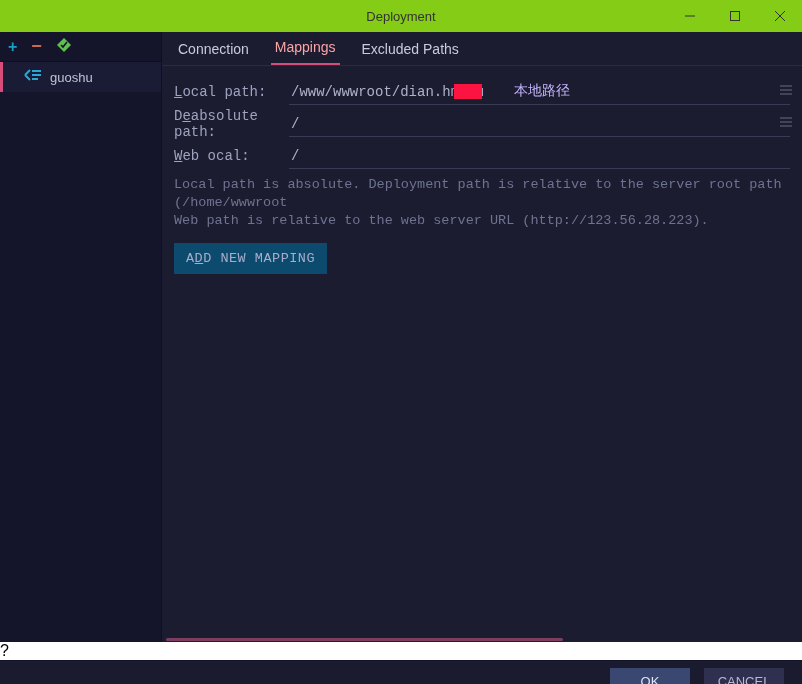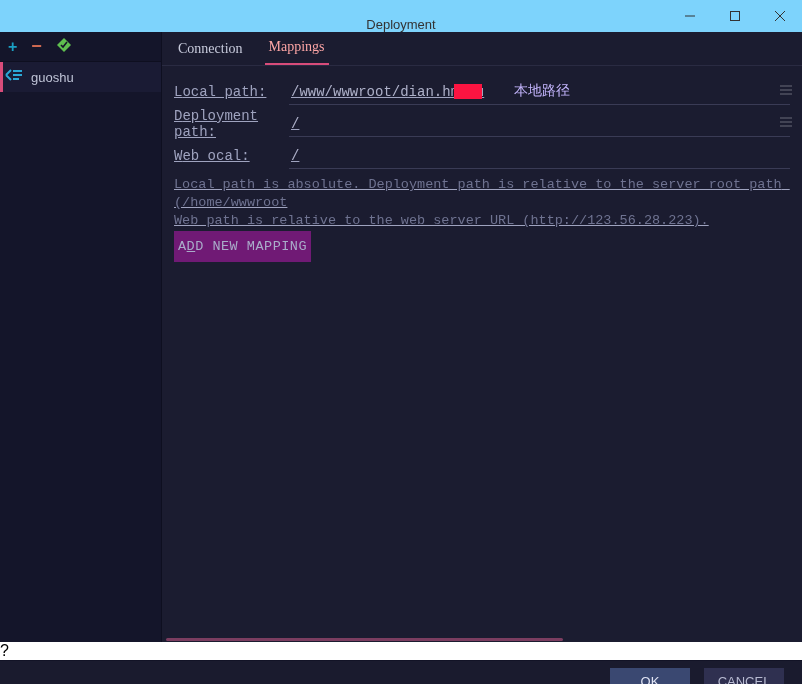--- a/index.html
+++ b/index.html
@@ -1,75 +1,74 @@
 <!DOCTYPE html>
 <html><head>
 <meta charset="utf-8">
 <style>
   * { box-sizing: border-box; margin: 0; padding: 0; }
   html, body { width: 802px; height: 684px; font-family: "Segoe UI", Arial, sans-serif; overflow: hidden; background: #fff; }
   .titlebar {
-    height: 32px; background: #7dd3fc; display: flex; align-items: flex-end;
+    height: 32px; background: #84cc16; display: flex; align-items: center;
     justify-content: center; position: relative; color: #333; font-size: 13px;
   }
   .titlebar-controls { position: absolute; right: 0; top: 0; height: 32px; display: flex; }
   .tb-btn { width: 45px; height: 32px; display:flex; align-items:center; justify-content:center; cursor:pointer; color:#333; }
   .app {
     display: flex; height: 610px; background: #1a1b2e; color: #cfd2e0;
   }
   .sidebar {
     width: 162px; background: #14152a; border-right: 1px solid #0e0f20;
     display: flex; flex-direction: column;
   }
   .sb-toolbar {
     height: 30px; display: flex; align-items: center; gap: 14px; padding: 0 8px;
     border-bottom: 1px solid #0e0f20;
   }
   .plus { color:#1aa0c4; font-size:16px; font-weight:bold; cursor:pointer; }
   .minus { color:#d06a52; font-size:18px; font-weight:bold; cursor:pointer; }
   .check { color:#5fbf4f; font-size:14px; cursor:pointer; }
   .sb-item {
-    display:flex; align-items:center; gap:8px; padding: 6px 2px;
+    display:flex; align-items:center; gap:8px; padding: 6px 21px;
     border-left: 3px solid #d84c7a; background:#1a1b34; cursor:pointer;
   }
   .sb-item .icon { color:#2aa7d6; }
   .sb-item .label { color:#bfc3d6; font-size:13px; }
 
   .main { flex:1; display:flex; flex-direction:column; background:#1b1c30; overflow:hidden; }
   .tabs {
     height: 34px; display:flex; align-items:flex-end; gap: 18px; padding: 0 12px;
     border-bottom: 1px solid #2a2b42;
-    font-family: Liberation Serif, serif;
   }
   .tab { padding: 8px 4px 8px 4px; font-size:14px; color:#c8cbdc; cursor:pointer; }
   .tab.active { color:#fca5a5; border-bottom: 2px solid #d84c7a; }
 
-  .form-area { padding: 10px 12px 0 12px; font-family: "Consolas","Courier New",monospace; font-size:14px; color:#9fa3bf;text-decoration:underline; }
+  .form-area { padding: 10px 12px 0 12px; font-family: "Consolas","Courier New",monospace; font-size:14px; color:#9fa3bf; }
   .form-row { display:flex; align-items:center; height: 32px; }
   .form-label { width: 115px; color:#9fa3bf; }
   .underline { text-decoration: underline; text-decoration-color:#9fa3bf; }
   .form-input {
     flex:1; background: transparent; border:none; border-bottom:1px solid #3a3b55;
     color:#aeb1c9; font-family:inherit; font-size:14px; padding: 4px 2px; outline:none;
   }
   .local-wrap { position: relative; flex:1; display:flex; align-items:center; }
   .redact {
     position:absolute; top:4px; width:28px; height:15px; background:#fb1441;
   }
   .annotation { position:absolute; top:2px; color:#c4b5fd; font-size:14px; font-family:Arial,"Microsoft YaHei",sans-serif; }
   .row-hamb { position:absolute; right:-2px; color:#5e5d66; font-size:12px; letter-spacing:-1px; }
 
   .help-text {
     margin-top: 4px; color:#6f7391; font-size:13.5px;
     font-family: "Consolas","Courier New",monospace; line-height:1.35;
     white-space: pre-wrap;
   }
   .add-btn {
-    margin-top: 0; display:inline-block; background:#701a75; color:#a9acc9;
-    border:none; padding: 8px 4px; font-family: "Consolas","Courier New",monospace;
+    margin-top: 12px; display:inline-block; background:#0c4a6e; color:#a9acc9;
+    border:none; padding: 8px 12px; font-family: "Consolas","Courier New",monospace;
     font-size:13.5px; letter-spacing:0.5px; cursor:pointer;
   }
   .add-btn .ul { text-decoration: underline; }
 
   .main-scrollbar {
     height: 6px; background: transparent; position: relative; margin-top:auto;
   }
   .main-scrollbar .thumb { position:absolute; left:4px; top:2px; height:3px; width:62%; background:#7b3d60; border-radius:2px; }
 
   .footer {
@@ -130,20 +129,21 @@
         </svg>
       </span>
       <span class="label">guoshu</span>
     </div>
   </div>
 
   <div class="main">
     <div class="tabs">
       <div class="tab">Connection</div>
       <div class="tab active">Mappings</div>
+      <div class="tab">Excluded Paths</div>
     </div>
 
     <div class="form-area">
 
       
       <div class="form-row" style="position:relative;">
         <div class="form-label">
           <span class="underline">L</span><span>ocal path:</span>
         </div>
         <div class="local-wrap">
@@ -156,21 +156,21 @@
               <line x1="0" y1="2" x2="12" y2="2" stroke="#6a6a78"></line>
               <line x1="0" y1="6" x2="12" y2="6" stroke="#6a6a78"></line>
               <line x1="0" y1="10" x2="12" y2="10" stroke="#6a6a78"></line>
             </svg>
         </span>
       </div>
 
       
       <div class="form-row" style="position:relative;">
         <div class="form-label" style="width:125px;">
-          <span>D</span><span class="underline">e</span><span>ployment path:</span>
+          <span>D</span><span class="underline">e</span><span>absolute path:</span>
         </div>
         <input class="form-input" style="margin-left: -10px;" value="/">
         <span class="row-hamb">
           <svg width="12" height="12">
               <line x1="0" y1="2" x2="12" y2="2" stroke="#6a6a78"></line>
               <line x1="0" y1="6" x2="12" y2="6" stroke="#6a6a78"></line>
               <line x1="0" y1="10" x2="12" y2="10" stroke="#6a6a78"></line>
             </svg>
         </span>
       </div>

